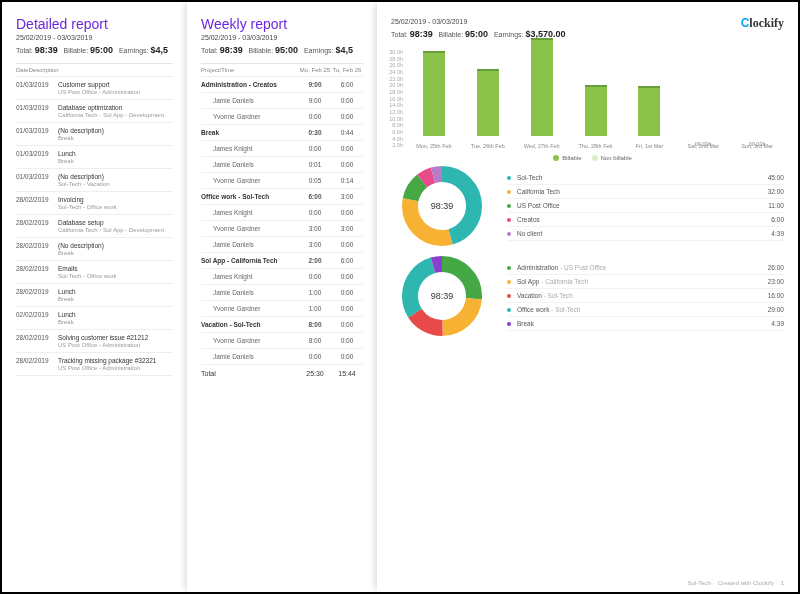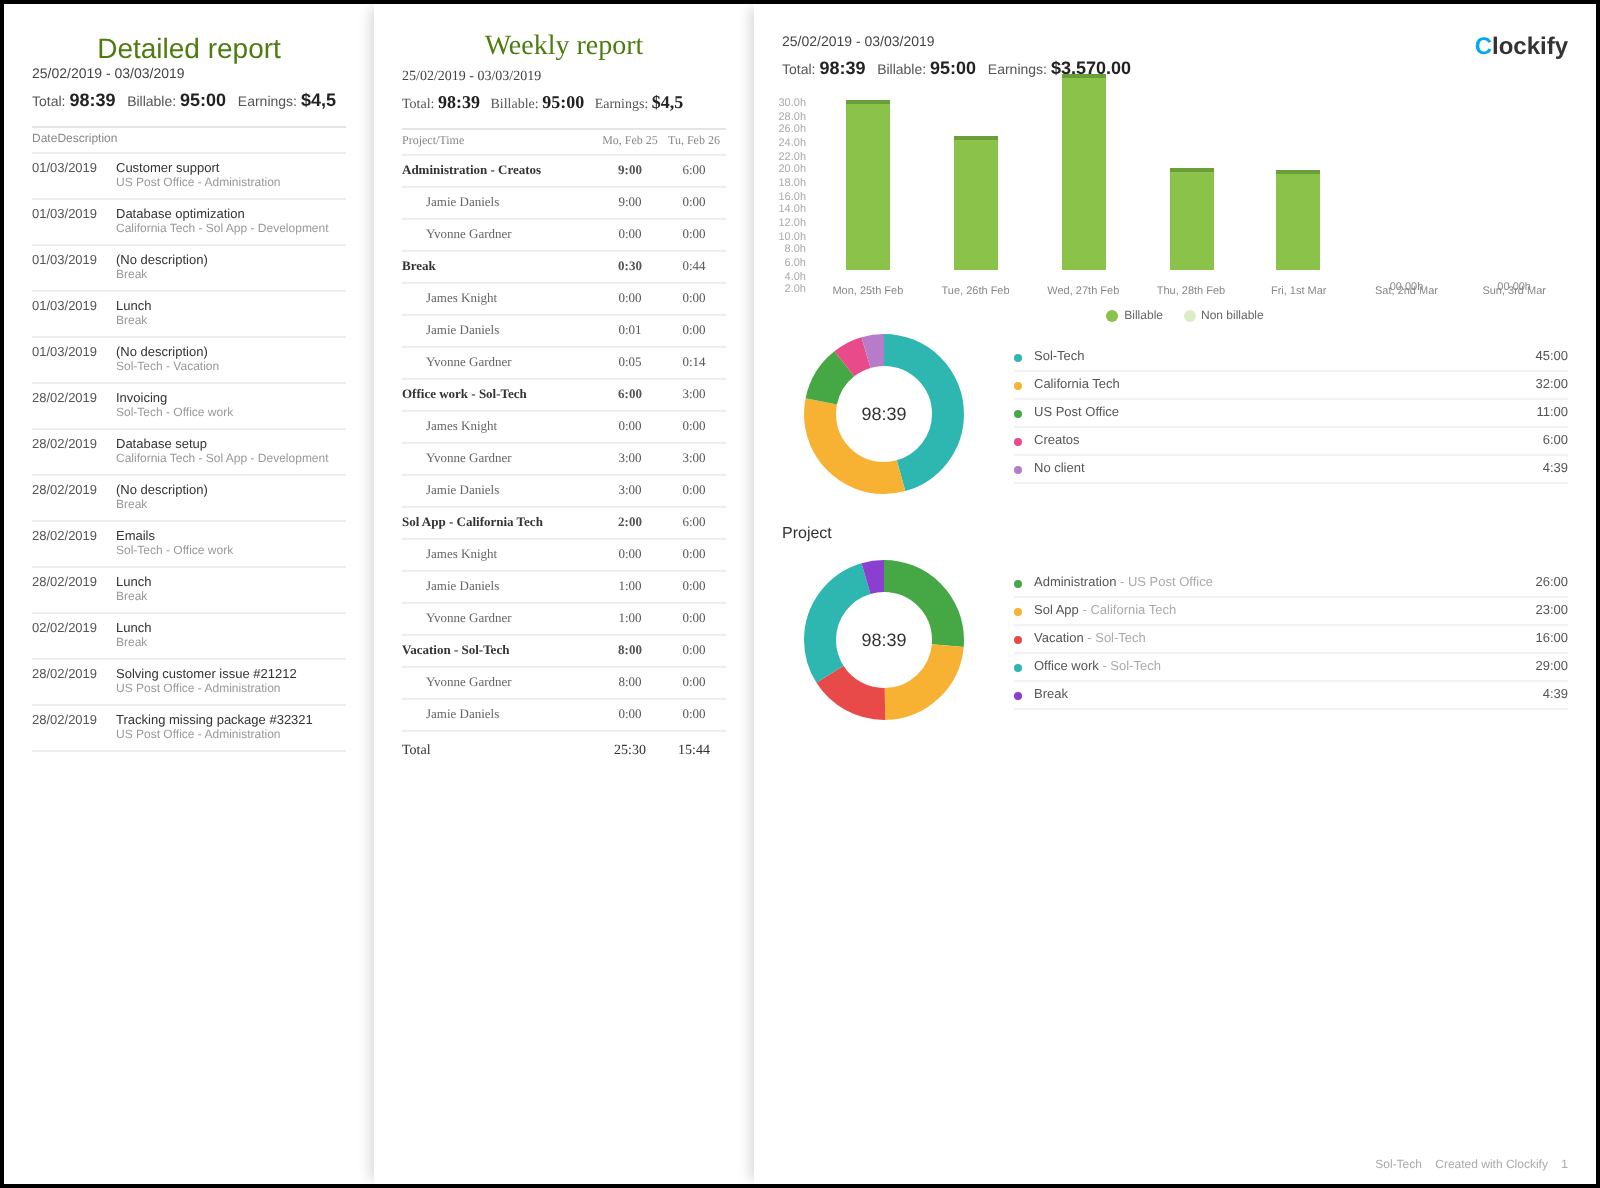--- a/index.html
+++ b/index.html
@@ -1,39 +1,39 @@
 <!DOCTYPE html>
 <html><head>
 <meta charset="utf-8">
 <style>
 * { margin:0; padding:0; box-sizing:border-box; }
 body { font-family: -apple-system, Helvetica, Arial, sans-serif; background:#fff; color:#333; width:800px; height:594px; overflow:hidden; }
 .page { display:flex; width:800px; height:594px; border:2px solid #000; }
 .panel { background:#fff; overflow:hidden; position:relative; }
 .panel.left { width:185px; }
-.panel.mid  { width:190px; box-shadow:-4px 0 6px -2px rgba(0,0,0,.15);font-family:Liberation Serif, serif; }
+.panel.mid  { width:190px; box-shadow:-4px 0 6px -2px rgba(0,0,0,.15); }
 .panel.right{ flex:1; box-shadow:-4px 0 6px -2px rgba(0,0,0,.15); padding-bottom:20px; }
 .pad { padding:14px 14px 0 14px; }
-h1 { font-size:14px; font-weight:500; color:#4d7c0f;text-align:center; }
+h1 { font-size:14px; font-weight:500; color:#6d28d9; }
 .range { font-size:7px; color:#444; margin-top:2px; }
 .totals { font-size:7px; color:#555; margin-top:4px; }
 .totals b { font-size:9px; color:#222; font-weight:600; }
 hr { border:0; border-top:1px solid #e5e5e5; margin:8px 0 0 0; }
 .thead, .row, .wrow { display:flex; font-size:6.5px; border-bottom:1px solid #eee; padding:4px 0; }
 .thead { color:#888; font-size:6px; padding:3px 0; }
 .left .row .c1 { width:42px; color:#555; }
 .left .row .c2 { flex:1; }
 .left .row .c2 .sub { color:#999; margin-top:1px; font-size:6px; }
 .mid .thead .p { flex:1; } .mid .thead .d { width:32px; text-align:center; }
 .mid .wrow .p { flex:1; } .mid .wrow .d { width:32px; text-align:center; color:#555; }
 .mid .wrow.sub .p { padding-left:12px; color:#666; }
 .mid .total { display:flex; font-size:7px; font-weight:500; padding:5px 0; }
 .mid .total .p { flex:1; } .mid .total .d { width:32px; text-align:center; }
 .right .logo { position:absolute; right:14px; top:14px; font-size:12px; font-weight:600; }
-.right .logo .c { color:#03a9f4; } .right .logo .l { color:#333; }
+.right .logo .c { color:#03a9f4; } .right .logo .l { color:#333;font-family:Liberation Serif, serif; }
 .bars { display:flex; align-items:flex-end; height:100px; margin:10px 14px 2px 30px; position:relative; }
 .ylab { position:absolute; left:-24px; width:20px; text-align:right; font-size:5.5px; color:#aaa; }
 .bar-col { flex:1; text-align:center; position:relative; }
 .bar { display:inline-block; width:22px; background:#8bc34a; position:relative; }
 .bar .top { position:absolute; top:0; left:0; right:0; height:2px; background:#689f38; }
 .bar-val { position:absolute; width:100%; text-align:center; font-size:5.5px; color:#888; }
 .bar-cat { font-size:5.5px; color:#888; margin-top:3px; display:block; }
 .legend { text-align:center; font-size:6px; color:#666; margin-top:6px; }
 .legend .sw { display:inline-block; width:6px; height:6px; border-radius:50%; margin:0 3px 0 10px; vertical-align:middle; }
 .section-title { font-size:8px; font-weight:500; margin:10px 14px 4px 14px; }
@@ -317,21 +317,20 @@
             <span class="val">6:00</span>
           </div>
           <div class="dleg-row">
             <span class="dot" style="background:#b77cc9"></span>
             <span class="lbl">No client</span>
             <span class="val">4:39</span>
           </div>
         </div>
     </div>
 
-    <div class="section-title">Project</div>
     <div class="donut-wrap">
       <div class="donut">
         <svg width="90" height="90" id="donut-project">
             <circle cx="45" cy="45" r="32" fill="none" stroke="#45a845" stroke-width="16" stroke-dasharray="52.991486827910954 201.06192982974676" stroke-dashoffset="0"></circle>
             <circle cx="45" cy="45" r="32" fill="none" stroke="#f8b233" stroke-width="16" stroke-dasharray="46.87708450161354 201.06192982974676" stroke-dashoffset="-52.991486827910954"></circle>
             <circle cx="45" cy="45" r="32" fill="none" stroke="#e84a4a" stroke-width="16" stroke-dasharray="32.6101457402529 201.06192982974676" stroke-dashoffset="-99.86857132952449"></circle>
             <circle cx="45" cy="45" r="32" fill="none" stroke="#2eb7b0" stroke-width="16" stroke-dasharray="59.10588915420837 201.06192982974676" stroke-dashoffset="-132.47871706977736"></circle>
             <circle cx="45" cy="45" r="32" fill="none" stroke="#8a3fd1" stroke-width="16" stroke-dasharray="9.477323605760997 201.06192982974676" stroke-dashoffset="-191.58460622398576"></circle>
           </svg>
         <div class="donut-center">98:39</div>

